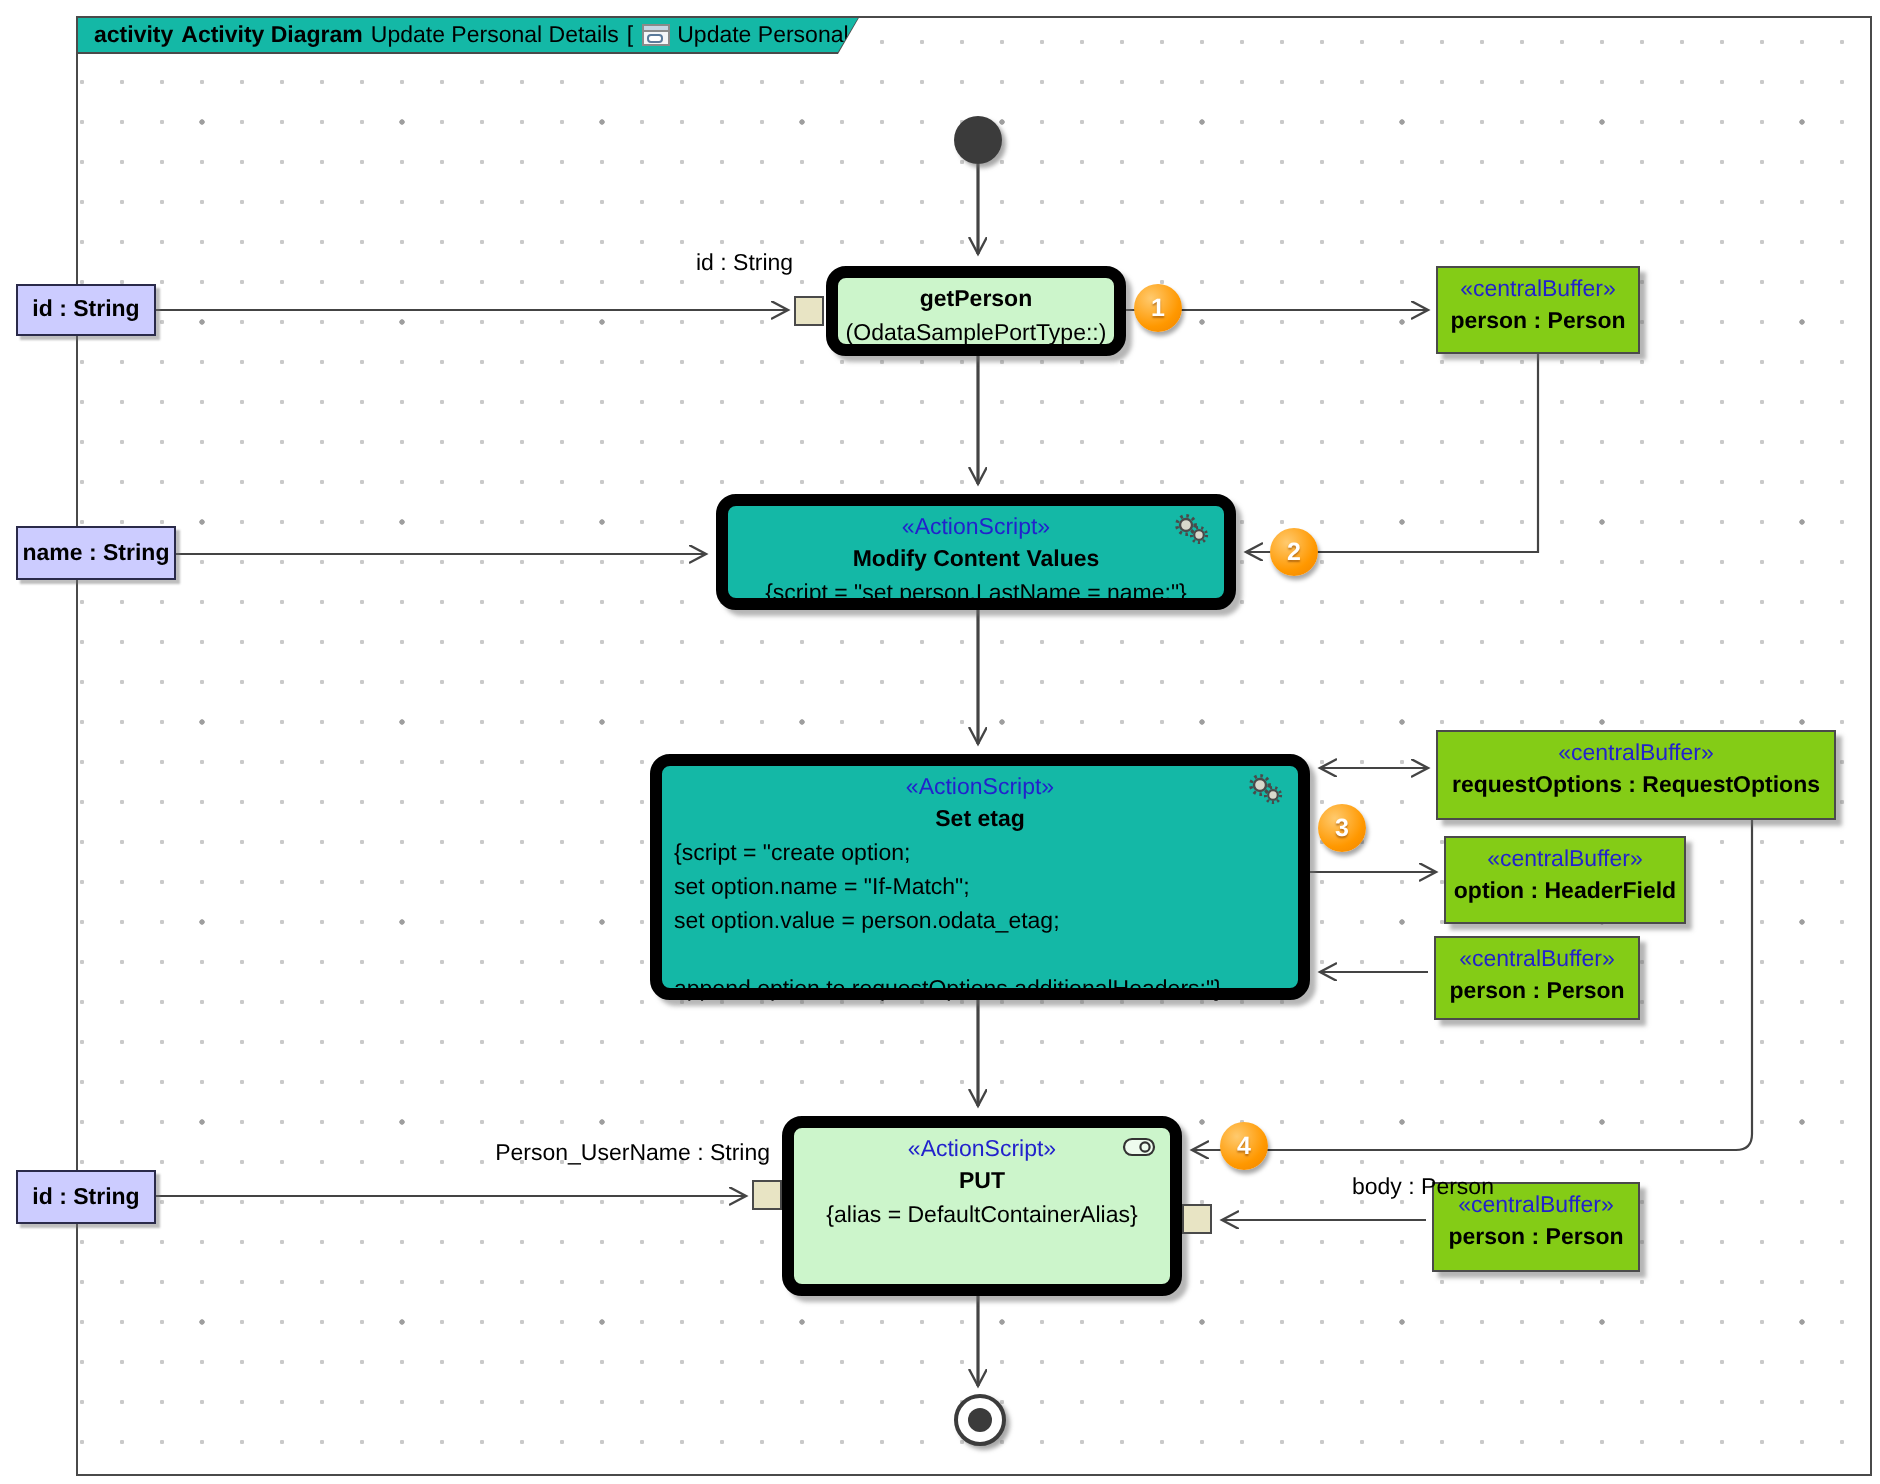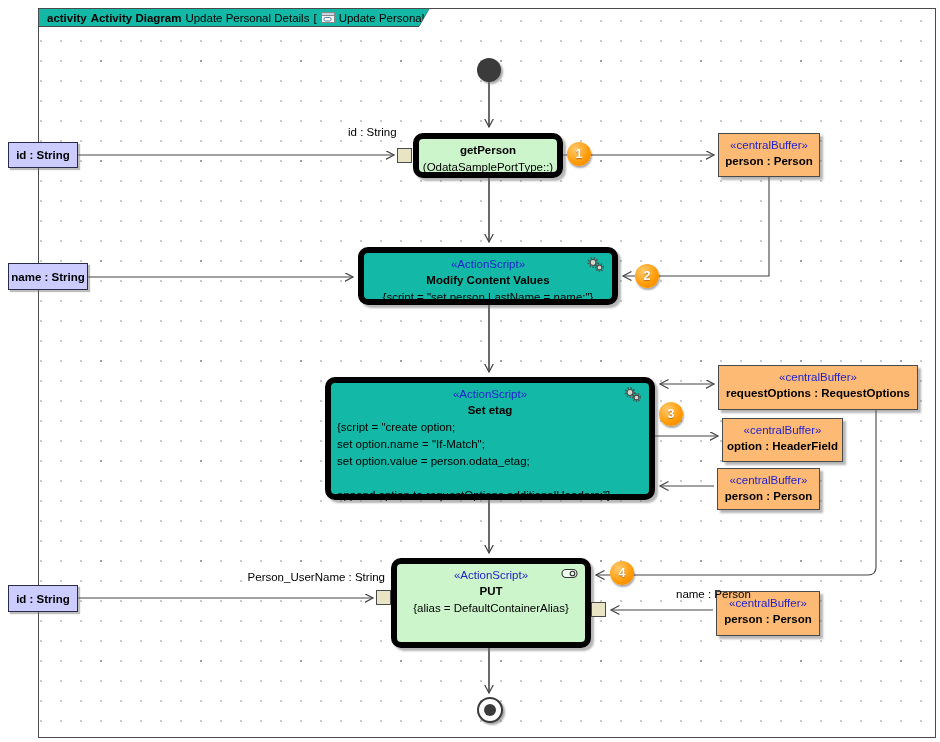--- a/index.html
+++ b/index.html
@@ -20,21 +20,21 @@
   .edges{position:absolute;left:0;top:0;z-index:3;}
   .node{position:absolute;box-sizing:border-box;z-index:4;}
   .action{border:6px solid #000000;border-radius:10px;box-shadow:3px 3px 2px rgba(110,110,110,.5);
           text-align:center;padding-top:3px;}
   .green{background:#ccf5cb;}
   .tan{background:#14b8a6;}
   .stereo{color:#2222cc;line-height:16px;}
   .nname{font-weight:bold;line-height:17px;}
   .nsub{line-height:17px;}
   .script-line{text-align:left;padding-left:6px;line-height:17px;min-height:17px;white-space:nowrap;}
-  .buffer{background:#fdba74;border:1px solid #4a4a4a;box-shadow:3px 3px 2px rgba(110,110,110,.5);
+  .buffer{background:#84cc16;border:1px solid #4a4a4a;box-shadow:3px 3px 2px rgba(110,110,110,.5);
           text-align:center;padding-top:3px;}
   .param{background:#ccccff;border:1px solid #2a2a4a;box-shadow:2px 2px 1px rgba(110,110,110,.45);
          font-weight:bold;text-align:center;display:flex;align-items:center;justify-content:center;z-index:5;}
   .pin{position:absolute;width:15px;height:15px;background:#e8e4c4;border:1px solid #4a4a4a;
        box-sizing:border-box;z-index:5;}
   .badge{position:absolute;width:24px;height:24px;border-radius:50%;z-index:6;
          background:radial-gradient(circle at 35% 30%,#ffca6e,#ff9800 62%,#ef8300);
          box-shadow:1px 2px 2px rgba(0,0,0,.35);
          display:flex;align-items:center;justify-content:center;
          color:#fff;font-weight:bold;font-size:12.5px;text-shadow:0 1px 1px rgba(140,70,0,.6);}
@@ -185,21 +185,21 @@
   </div>
   <div class="node param" style="left:8px;top:263px;width:80px;height:27px;">
     <span>name : String</span>
   </div>
   <div class="node param" style="left:8px;top:585px;width:70px;height:27px;">
     <span>id : String</span>
   </div>
 
   <div class="edge-label" style="left:348px;top:126px;">id : String</div>
   <div class="edge-label" style="left:235px;top:571px;width:150px;text-align:right;">Person_UserName : String</div>
-  <div class="edge-label" style="left:676px;top:588px;">name : Person</div>
+  <div class="edge-label" style="left:676px;top:588px;">body : Person</div>
 
   <div class="badge" style="left:567px;top:142px;">
     <span>1</span>
   </div>
   <div class="badge" style="left:635px;top:264px;">
     <span>2</span>
   </div>
   <div class="badge" style="left:659px;top:402px;">
     <span>3</span>
   </div>

